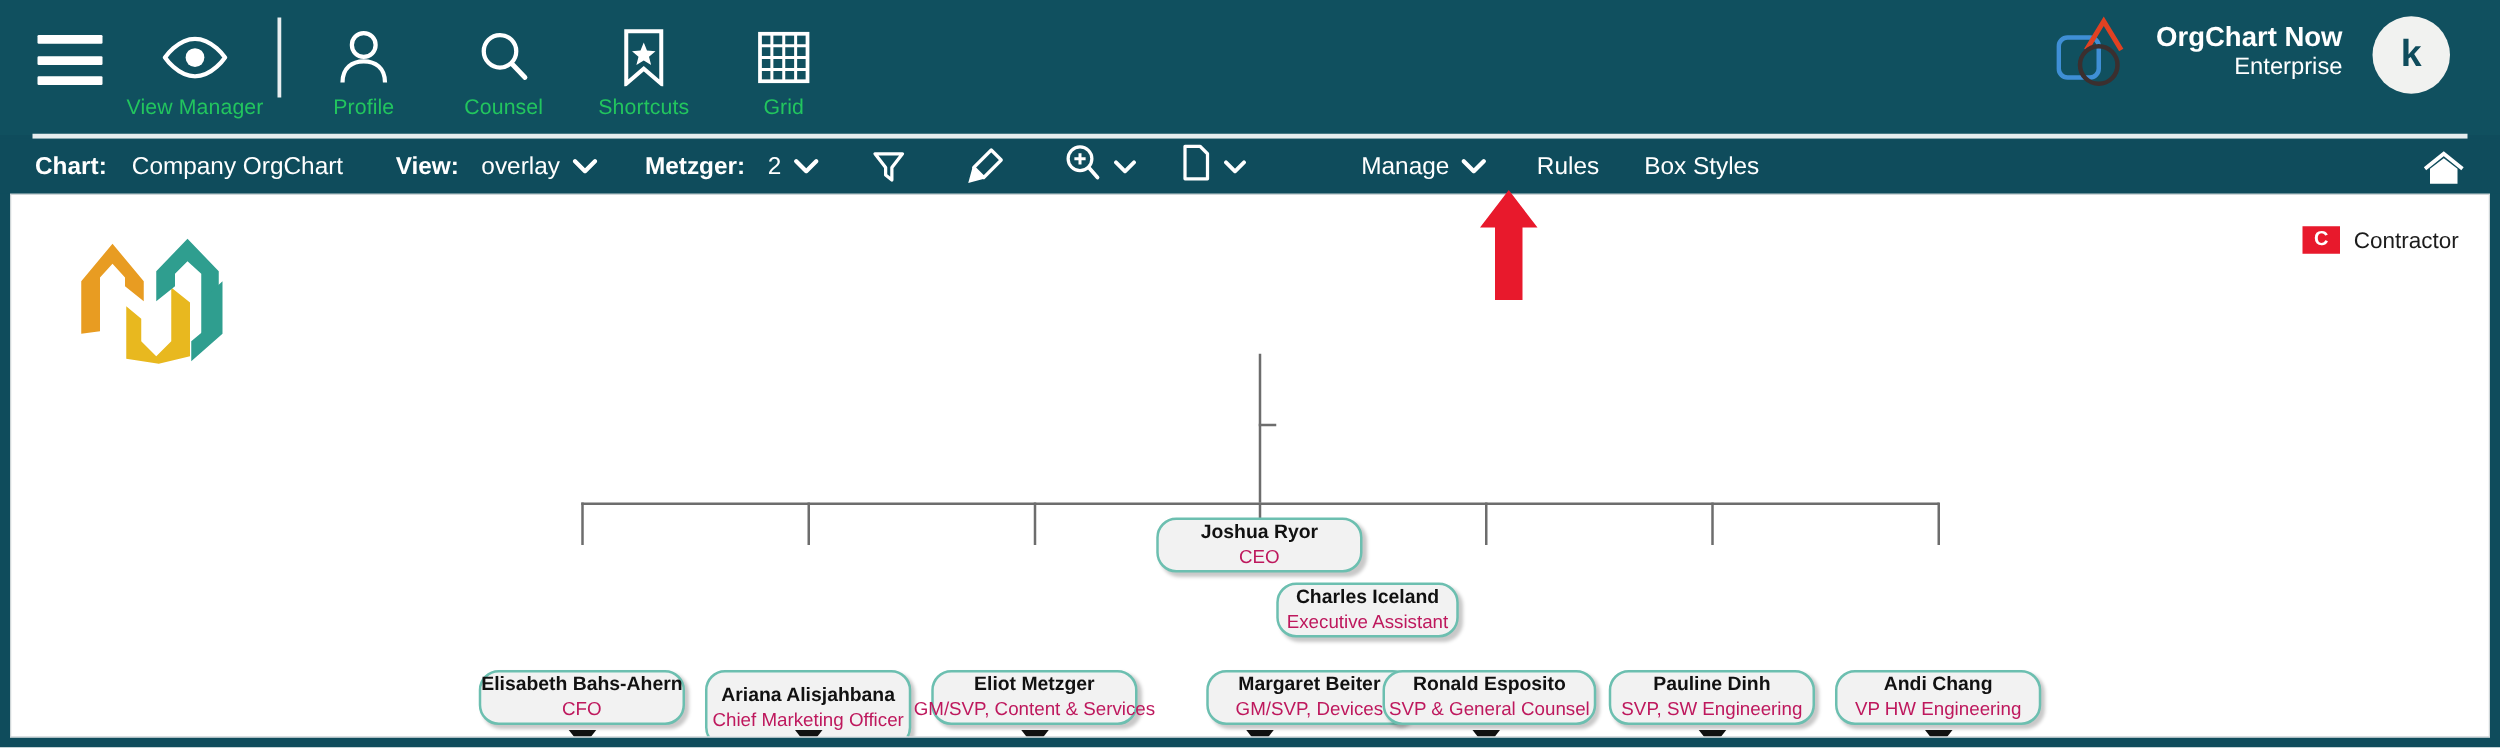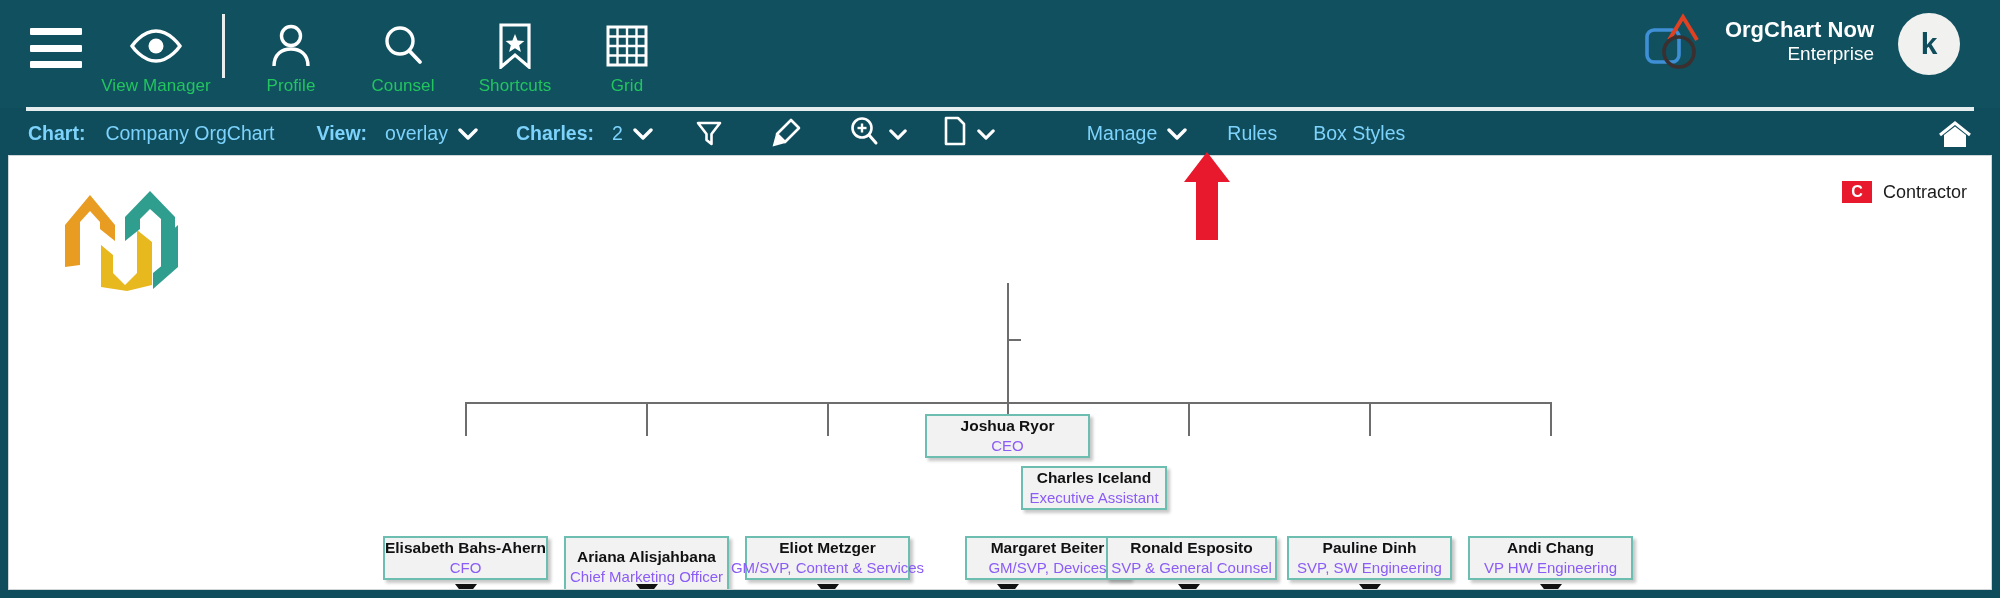--- a/index.html
+++ b/index.html
@@ -46,21 +46,21 @@
     width:62px; height:62px; border-radius:50%;
     background:#f1f2f0; color:#0f4c5c;
     display:flex; align-items:center; justify-content:center;
     font-size:30px; font-weight:bold; cursor:pointer;
   }
   .topbar-rule { position:absolute; left:26px; top:107px; width:1948px; height:4px; background:#e6edee; }
 
   
   .toolbar {
     position:absolute; left:0; top:111px; width:2000px; height:44px;
-    background:#0f4c5c; color:#7dd3fc;
+    background:#0f4c5c; color:#ffffff;
     display:flex; align-items:center;
     font-size:19.5px;
   }
   .tb-label { font-weight:bold; }
   .tb-value { font-weight:normal; }
   .caret { display:inline-block; margin-left:10px; }
   .tb-btn { cursor:pointer; display:flex; align-items:center; }
   .tb-ico { cursor:pointer; display:flex; align-items:center; }
   .home-ico { position:absolute; right:28px; top:9px; cursor:pointer; }
 
@@ -83,27 +83,27 @@
   .legend-txt { color:#1c1c1c; font-size:18px; }
 
   
   .ln { position:absolute; background:#6d6d6d; }
 
   
   .node {
     position:absolute;
     background:#f2f2f2;
     border:2.5px solid #6cbfb0;
-    border-radius:0;
+    border-radius:16px;
     box-shadow:3px 3px 3px rgba(0,0,0,.22);
     display:flex; flex-direction:column; align-items:center; justify-content:center;
     cursor:pointer;
   }
   .node .nm { font-size:15.5px; font-weight:bold; color:#111; line-height:1.15; white-space:nowrap;}
-  .node .ti { font-size:15px; color:#8b5cf6; line-height:1.2; margin-top:2px; white-space:nowrap;}
+  .node .ti { font-size:15px; color:#be185d; line-height:1.2; margin-top:2px; white-space:nowrap;}
   .expander {
     position:absolute; width:0; height:0;
     border-left:11px solid transparent; border-right:11px solid transparent;
     border-top:14px solid #111; cursor:pointer;
   }
 
   
   .redarrow { position:absolute; left:1183px; top:152px; width:48px; height:88px; cursor:default; }
 </style>
 </head>
@@ -204,21 +204,21 @@
     <div style="margin-left:42px;" class="tb-label">View:</div>
     <div style="margin-left:18px;" class="tb-btn">
       <span class="tb-value">overlay</span>
       <span class="caret">
         <svg width="20" height="12" viewBox="0 0 20 12">
             <path d="M2 2 L10 10 L18 2" fill="none" stroke="#fff" stroke-width="3.4" stroke-linecap="round" stroke-linejoin="round"></path>
           </svg>
       </span>
     </div>
 
-    <div style="margin-left:38px;" class="tb-label">Charles:</div>
+    <div style="margin-left:38px;" class="tb-label">Metzger:</div>
     <div style="margin-left:18px;" class="tb-btn">
       <span class="tb-value">2</span>
       <span class="caret">
         <svg width="20" height="12" viewBox="0 0 20 12">
             <path d="M2 2 L10 10 L18 2" fill="none" stroke="#fff" stroke-width="3.4" stroke-linecap="round" stroke-linejoin="round"></path>
           </svg>
       </span>
     </div>
 
     <div style="margin-left:42px;" class="tb-ico">

